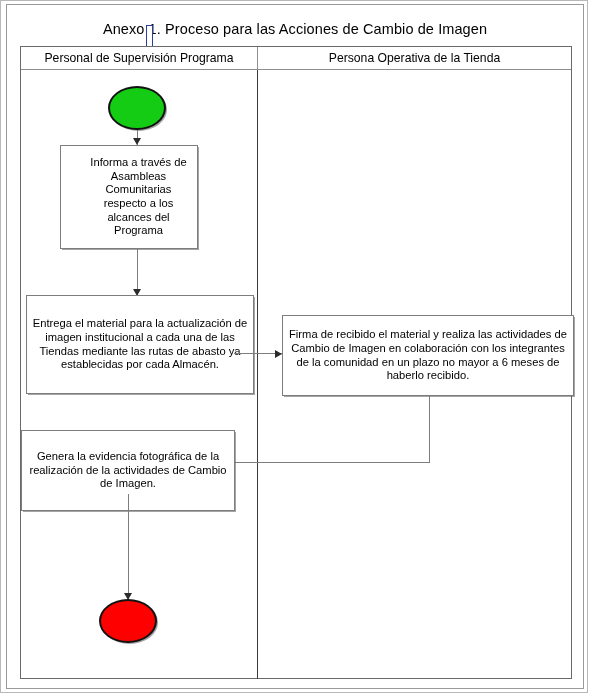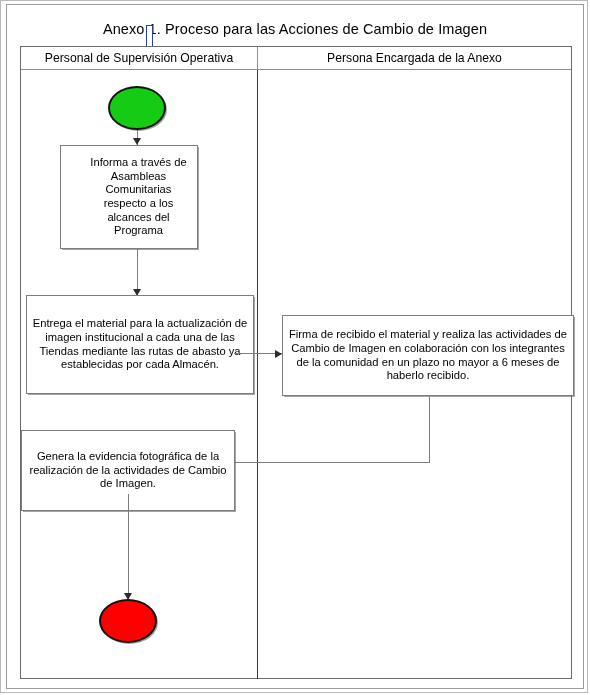--- a/index.html
+++ b/index.html
@@ -147,23 +147,23 @@
 <body>
 
 <div id="page-frame">
   <div id="inner-frame"></div>
 
   <div id="diagram-title">Anexo 1. Proceso para las Acciones de Cambio de Imagen</div>
   <div id="text-caret"></div>
 
   <div id="lane-table">
 
-    <div class="lane-header" id="lane-header-left">Personal de Supervisión Operativa</div>
+    <div class="lane-header" id="lane-header-left">Personal de Supervisión Programa</div>
 
-    <div class="lane-header" id="lane-header-right">Persona Encargada de la Anexo</div>
+    <div class="lane-header" id="lane-header-right">Persona Operativa de la Tienda</div>
 
     <div id="lane-divider"></div>
 
     <div class="terminator" style="left:87px; top:39px; width:58px; height:44px; background:#13cc13;"></div>
 
     <div class="conn-v" style="left:115.5px; top:83px; height:15px;"></div>
     <div class="arrow-down" style="left:112px; top:91px;"></div>
 
     <div class="node-box" style="left:39px; top:98px; width:138px; height:104px;padding-left:24px;">Informa a través de Asambleas Comunitarias respecto a los alcances del Programa</div>
 

